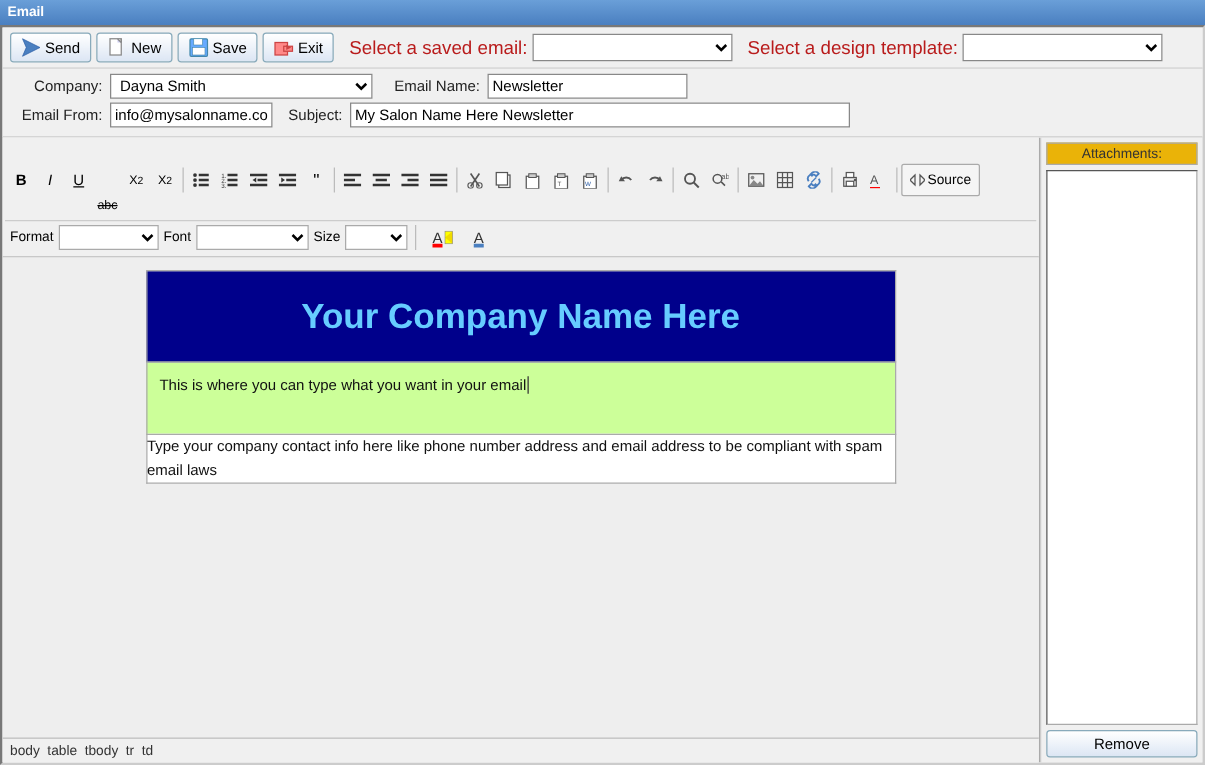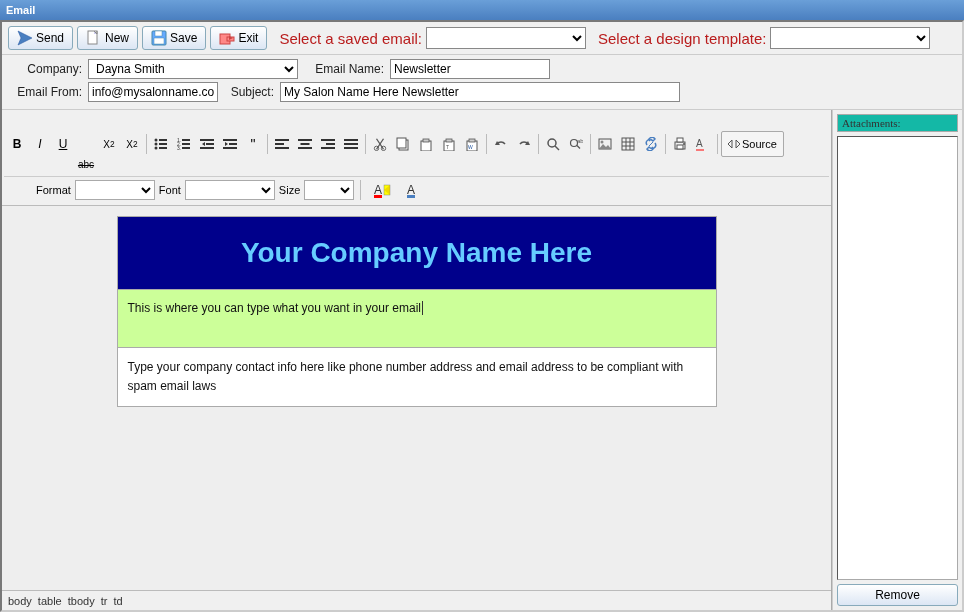--- a/index.html
+++ b/index.html
@@ -240,21 +240,20 @@
     }
 
     .email-body-text {
       font-size: 12px;
       color: #111;
       line-height: 1.4;
     }
 
     .email-footer-cell {
       background: white;
-      padding: 10px;
       border: 1px solid #aaa;
       vertical-align: top;
       min-height: 80px;
     }
 
     .email-footer-text {
       font-size: 12px;
       color: #111;
       line-height: 1.6;
     }
@@ -280,24 +279,23 @@
       display: flex;
       flex-direction: column;
       padding: 4px;
       gap: 4px;
     }
 
     .attachments-label {
       font-size: 11px;
       color: #333;
       border: 1px solid #aaa;
-      background: #14b8a6;
+      background: #eab308;
       padding: 2px 4px;
-      text-align: left;
-      font-family: Liberation Serif, serif;
+      text-align: center;
     }
 
     .attachments-list {
       flex: 1;
       background: white;
       border: 1px inset #aaa;
       min-height: 200px;
     }
 
     .att-btn {
@@ -575,21 +573,21 @@
           <button class="source-btn">
             <svg width="12" height="12" viewBox="0 0 12 12">
                 <polygon points="4,2 0,6 4,10" fill="none" stroke="#555" stroke-width="1"></polygon>
                 <polygon points="8,2 12,6 8,10" fill="none" stroke="#555" stroke-width="1"></polygon>
               </svg>
             <span>Source</span>
           </button>
         </div>
 
         <div class="toolbar-strip" style="padding:2px 4px; gap:4px;">
-          <span style="font-size:11px;margin-left:28px;">Format</span>
+          <span style="font-size:11px;">Format</span>
           <select class="tb-select format-select">
             <option></option>
           </select>
           <span style="font-size:11px;">Font</span>
           <select class="tb-select font-select">
             <option></option>
           </select>
           <span style="font-size:11px;">Size</span>
           <select class="tb-select size-select">
             <option></option>

